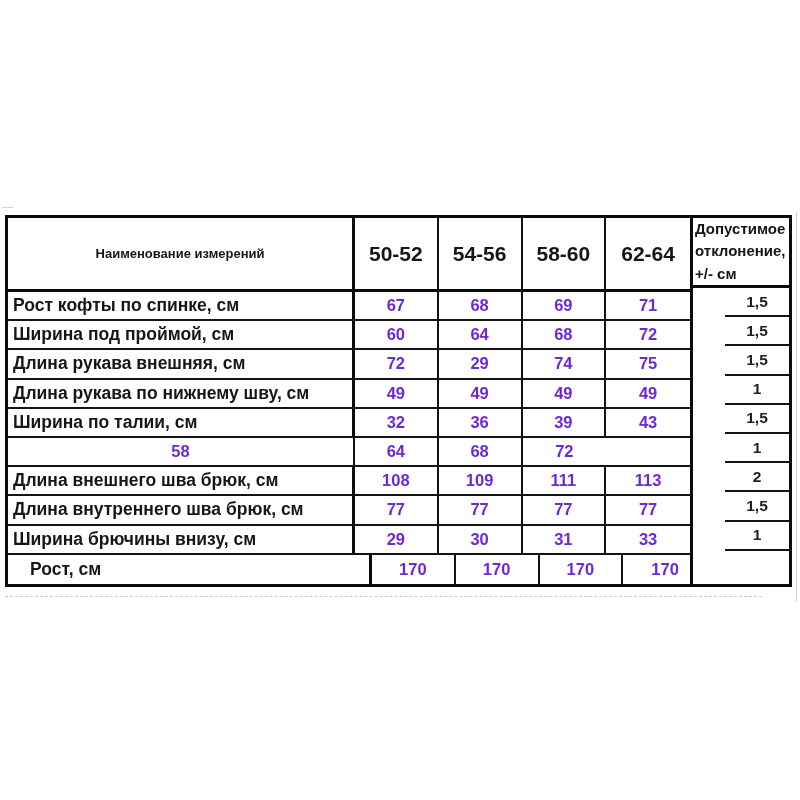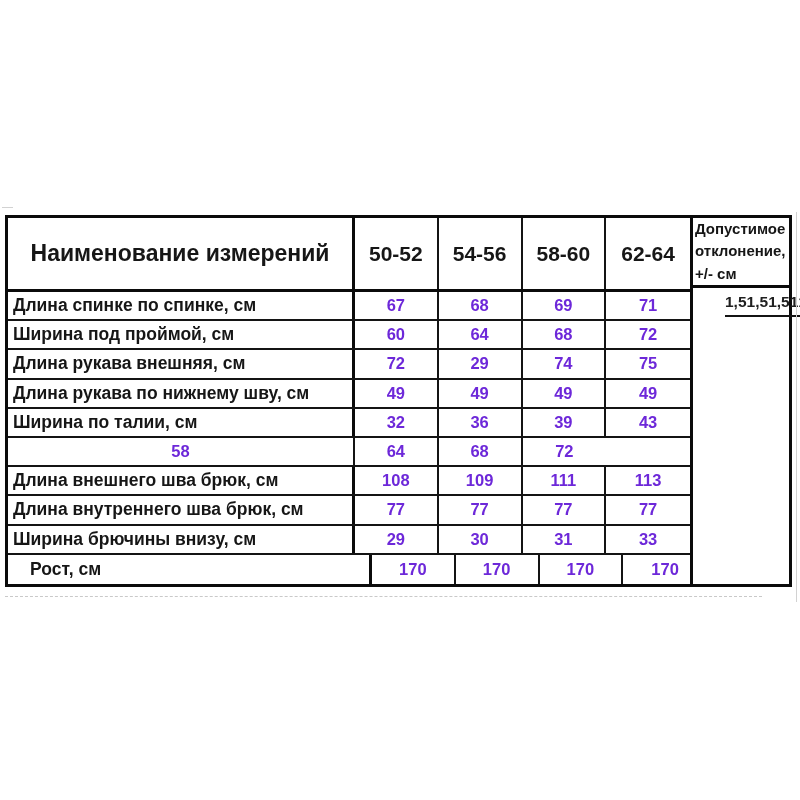--- a/index.html
+++ b/index.html
@@ -16,21 +16,21 @@
   }
   
   .main{width:682px;display:flex;flex-direction:column;}
   .hrow{
     box-sizing:border-box;height:74px;border-bottom:3px solid #0b0b0b;
     display:grid;grid-template-columns:347px 83.75px 83.75px 83.75px 83.75px;
   }
   .cell{box-sizing:border-box;display:flex;align-items:center;overflow:hidden;}
   .name-head{
     border-right:3px solid #0b0b0b;justify-content:center;text-align:left;
-    font-size:23px;
+    font-size:13px;
   }
   .size-head{
     border-right:2px solid #141414;justify-content:center;font-size:21px;
   }
   .hrow .size-head:last-child{border-right:none;}
   .trow{
     box-sizing:border-box;height:29.2px;border-bottom:2px solid #141414;
     display:grid;grid-template-columns:347px 83.75px 83.75px 83.75px 83.75px;
   }
   .trow:last-child{border-bottom:none;margin-left:17px;}
@@ -83,21 +83,21 @@
     <div class="main">
       <div class="hrow">
         <div class="cell name-head">Наименование измерений</div>
         <div class="cell size-head">50-52</div>
         <div class="cell size-head">54-56</div>
         <div class="cell size-head">58-60</div>
         <div class="cell size-head">62-64</div>
       </div>
       <div>
           <div class="trow">
-            <div class="cell lbl">Длина спинке по спинке, см</div>
+            <div class="cell lbl">Рост кофты по спинке, см</div>
             <div class="cell val">67</div>
             <div class="cell val">68</div>
             <div class="cell val">69</div>
             <div class="cell val">71</div>
           </div>
           <div class="trow">
             <div class="cell lbl">Ширина под проймой, см</div>
             <div class="cell val">60</div>
             <div class="cell val">64</div>
             <div class="cell val">68</div>
@@ -156,21 +156,21 @@
             <div class="cell val">170</div>
             <div class="cell val">170</div>
             <div class="cell val">170</div>
             <div class="cell val">170</div>
           </div>
         </div>
     </div>
 
     <div class="dev">
       <div class="dev-head">Допустимое отклонение, +/- см</div>
-      <div style="display:flex;flex-direction:row;flex:1;padding-left:32px;">
+      <div style="display:flex;flex-direction:column;flex:1;padding-left:32px;">
           <div class="dev-cell">1,5</div>
           <div class="dev-cell">1,5</div>
           <div class="dev-cell">1,5</div>
           <div class="dev-cell">1</div>
           <div class="dev-cell">1,5</div>
           <div class="dev-cell">1</div>
           <div class="dev-cell">2</div>
           <div class="dev-cell">1,5</div>
           <div class="dev-cell">1</div>
           <div class="dev-cell"></div>

